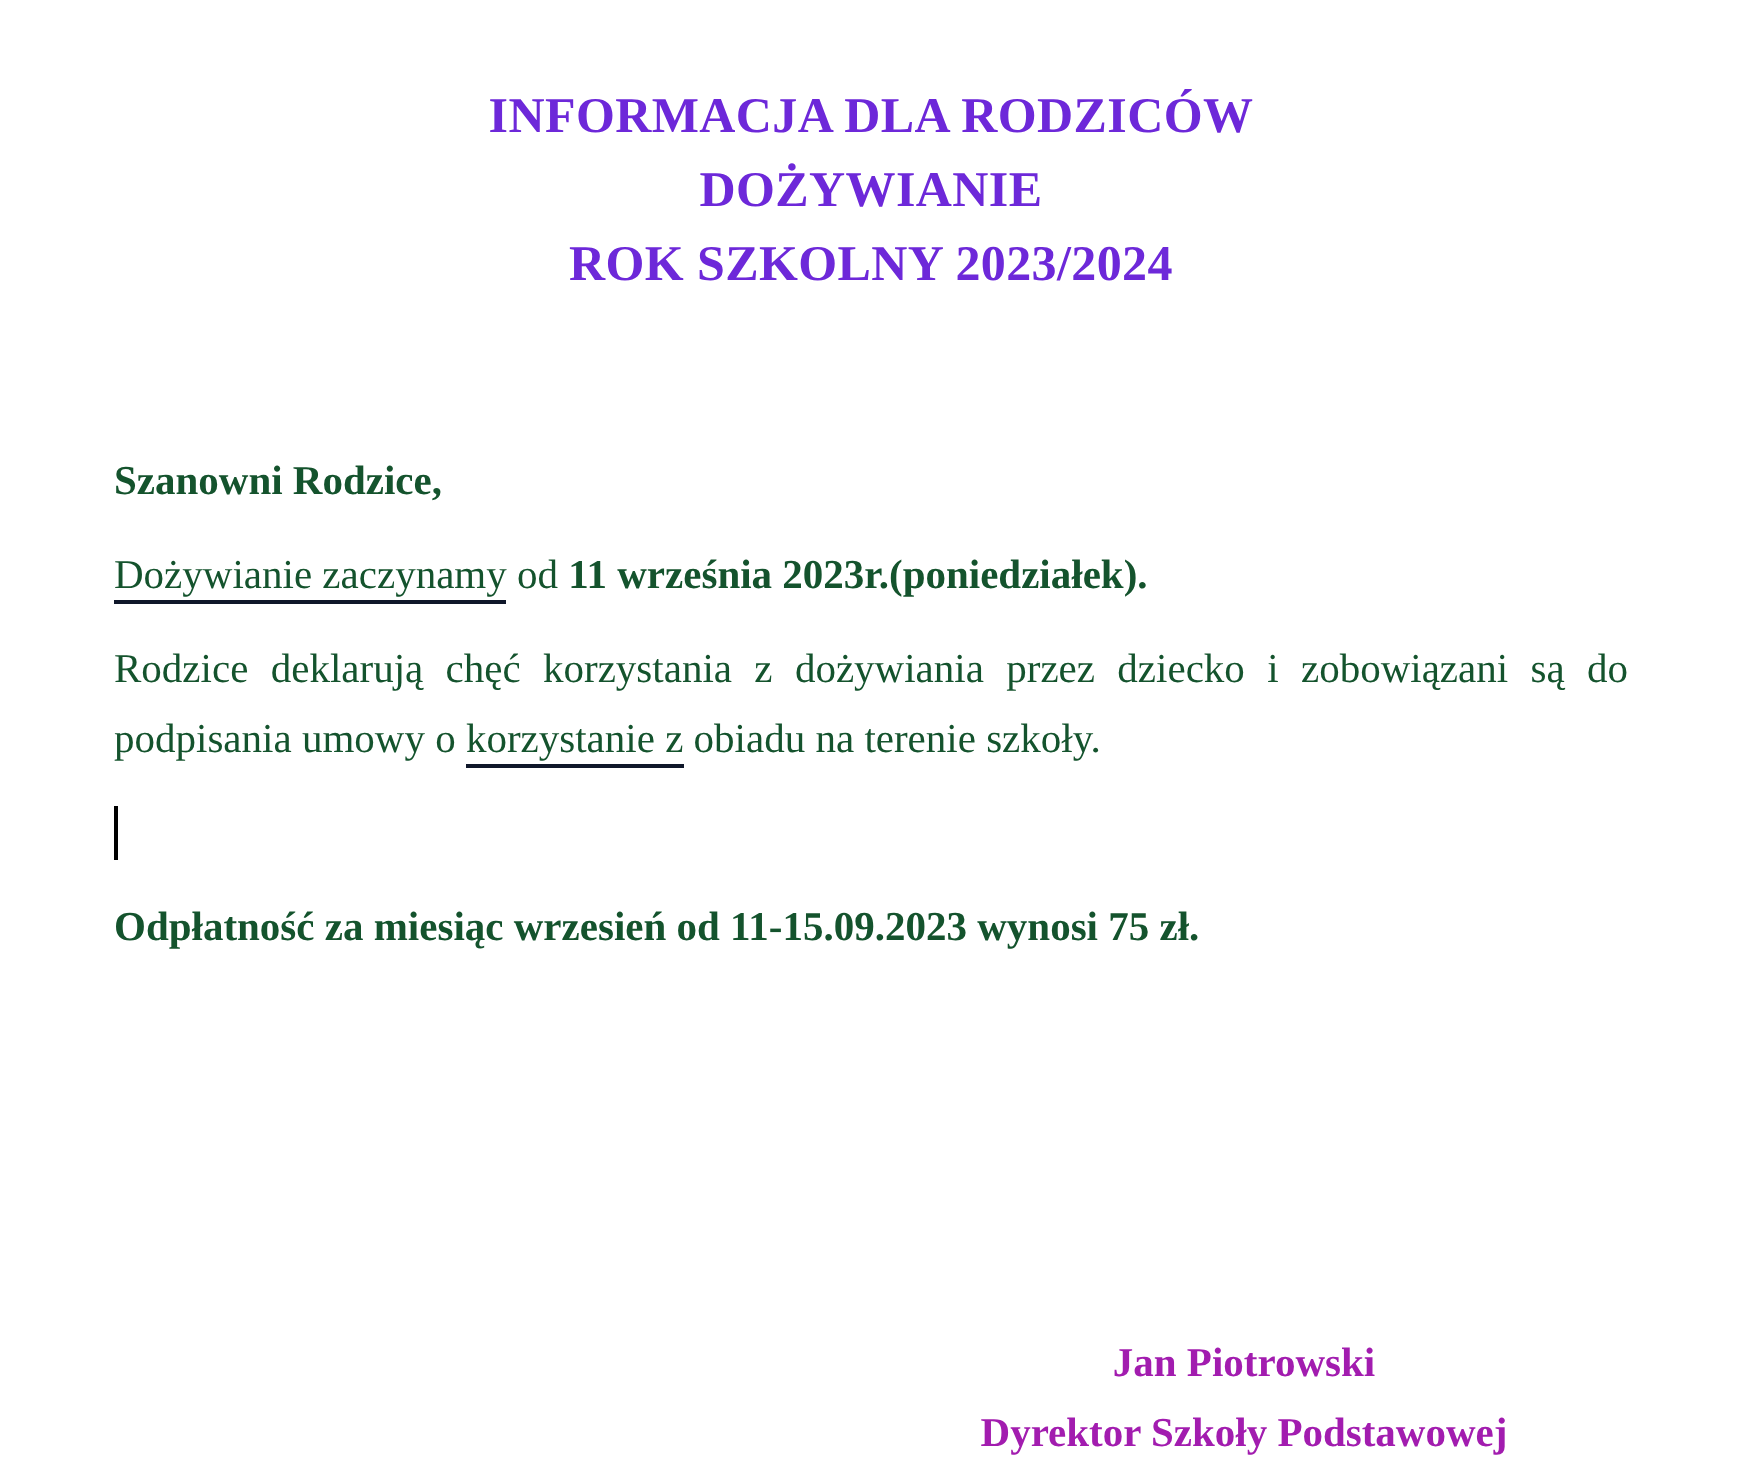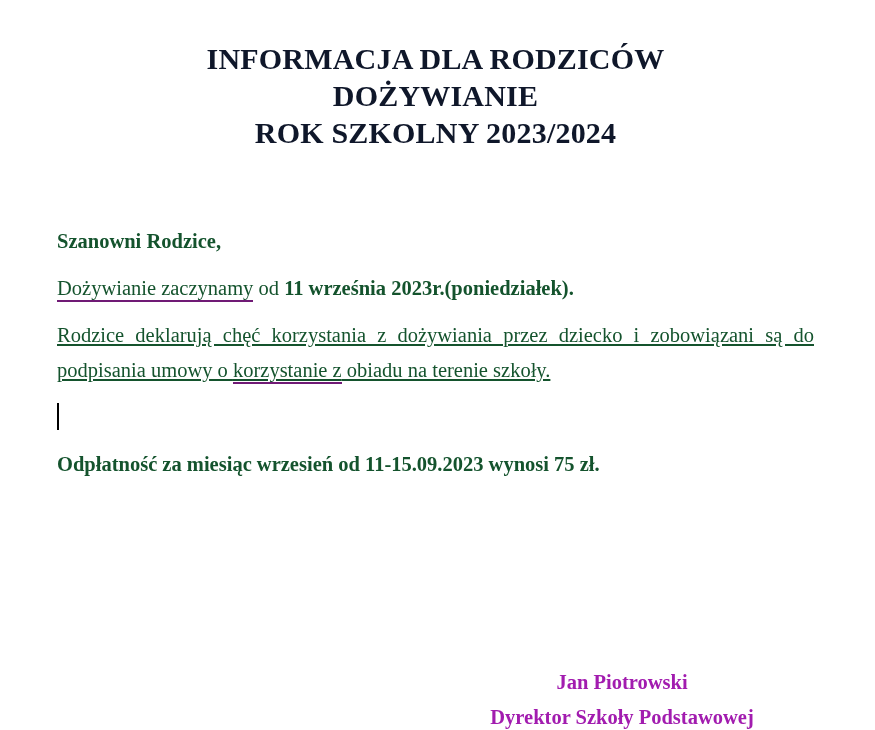--- a/index.html
+++ b/index.html
@@ -29,24 +29,24 @@
   .title-block {
     position: absolute;
     left: 57px;
     top: 40px;
     width: 757px;
     text-align: center;
   }
 
   .title-line {
     font-weight: bold;
-    font-size: 30px;
+    font-size: 25px;
     line-height: 37px;
     letter-spacing: 0.2px;
-    color: #0f172a;
+    color: #6d28d9;
     white-space: pre;
   }
 
   
   .body-block {
     position: absolute;
     left: 57px;
     top: 224px;
     width: 757px;
   }
@@ -54,34 +54,33 @@
   .para {
     font-size: 20.5px;
     line-height: 35px;
     margin: 0 0 12px 0;
     color: #14532d;
   }
 
   .para.justify {
     text-align: justify;
     text-align-last: left;
-    text-decoration: underline;
   }
 
   .para.bold {
     font-weight: bold;
   }
 
   .b {
     font-weight: bold;
   }
 
   
   .gram {
-    border-bottom: 2px solid #701a75;
+    border-bottom: 2px solid #0f172a;
     padding-bottom: 1px;
   }
 
   .spacer-line {
     height: 35px;
     margin: 0 0 12px 0;
     position: relative;
   }
 
   

